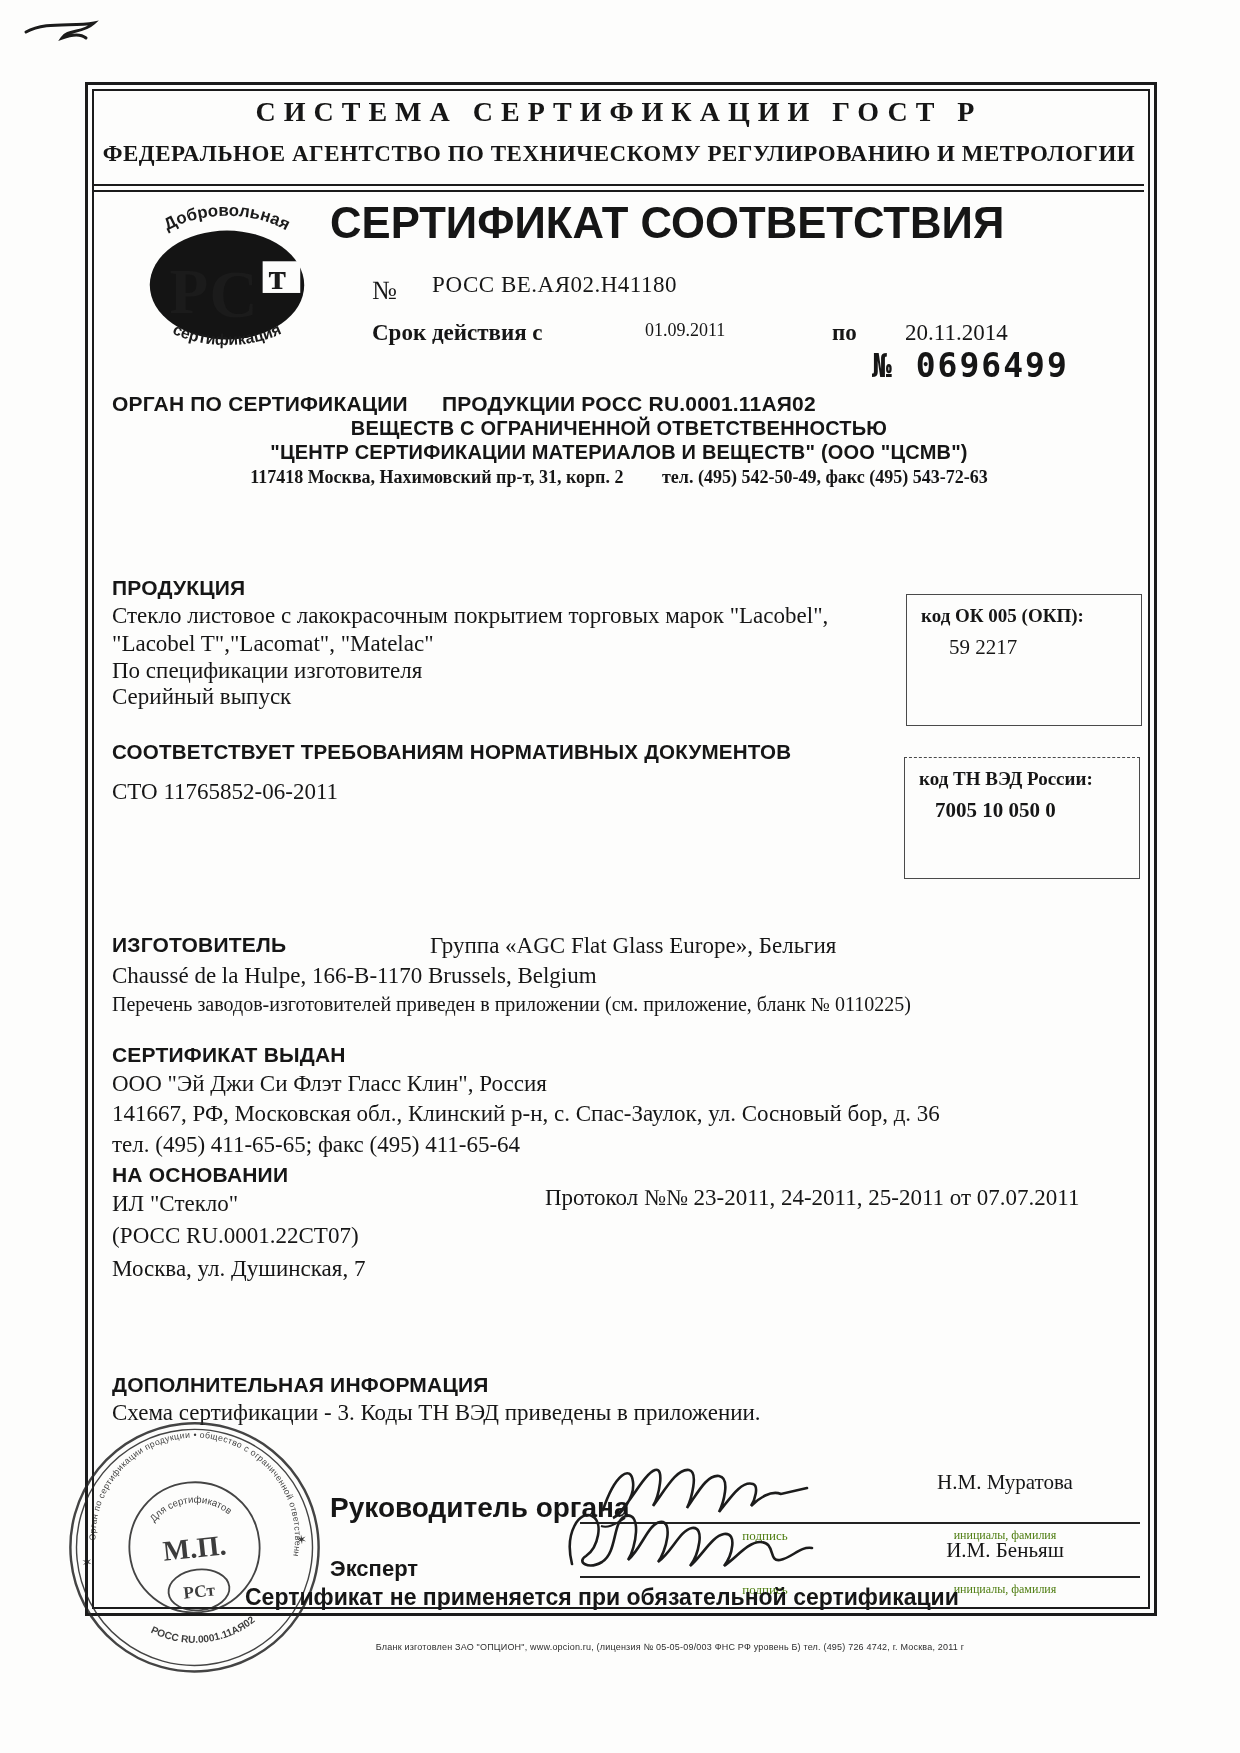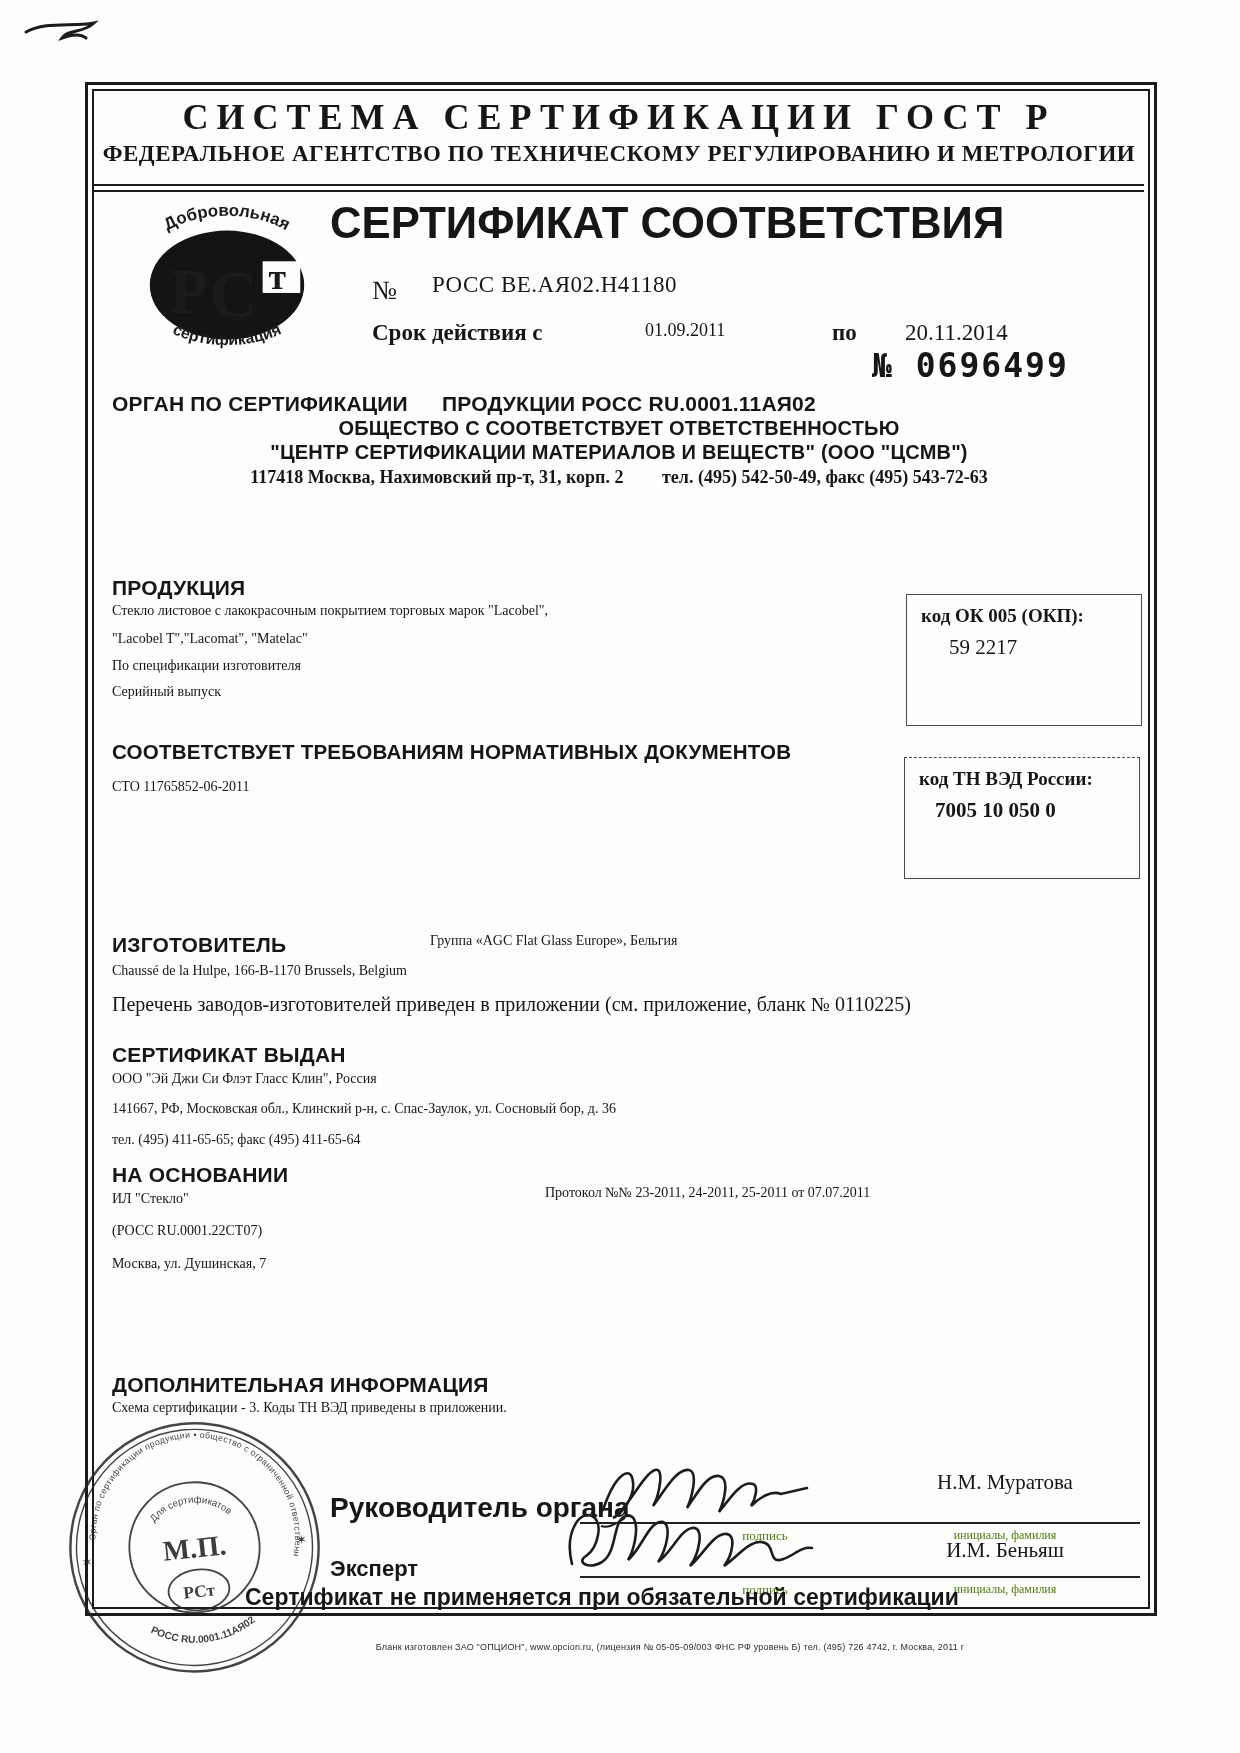--- a/index.html
+++ b/index.html
@@ -4,27 +4,27 @@
 <style>
   html,body{margin:0;padding:0;background:#ffffff;}
   .page{position:relative;width:1240px;height:1753px;background:#fdfdfc;overflow:hidden;
         color:#161616;font-family:"Liberation Serif",serif;}
   .abs{position:absolute;}
   .serif{font-family:"Liberation Serif",serif;}
   .sans{font-family:"Liberation Sans",sans-serif;}
   .b{font-weight:bold;}
   .frame-outer{border:3px solid #1b1b1b;}
   .frame-inner{position:absolute;left:4px;top:4px;right:4px;bottom:4px;border:2px solid #1b1b1b;}
-  .hdr1{font-size:36px;letter-spacing:8px;text-align:center;}
+  .hdr1{font-size:28px;letter-spacing:8px;text-align:center;}
   .hdr2{font-size:23px;letter-spacing:0.5px;text-align:center;}
   .divider{border-top:2px solid #1b1b1b;border-bottom:2px solid #1b1b1b;height:4px;}
   .title{font-size:45px;letter-spacing:0px;transform:scaleX(.97);transform-origin:left;white-space:nowrap;}
   .blank-no{font-family:"DejaVu Sans Mono",monospace;font-weight:bold;font-size:33px;letter-spacing:2px;}
   .h-sans{font-size:21px;letter-spacing:0.2px;white-space:nowrap;}
-  .line{font-size:14px;white-space:nowrap;}
+  .line{font-size:23px;white-space:nowrap;}
   .code-box{border:1px solid #4a4a4a;}
   .code-box .lbl{font-size:19px;font-weight:bold;}
   .code-box .val{font-size:21px;}
   .sig-line{border-bottom:2px solid #222;}
   .cap{font-size:13px;text-align:center;color:#4d7c0f;}
   .fine{font-size:9px;color:#2e2e2e;text-align:center;letter-spacing:0.2px;}
   svg text{fill:#1b1b1b;}
 </style>
 </head>
 <body>
@@ -72,21 +72,21 @@
     <div class="abs serif b" style="left:832px;top:320px;font-size:23px;">по</div>
     <div class="abs serif" style="left:905px;top:320px;font-size:23px;">20.11.2014</div>
   </div>
 
   <div class="abs blank-no" style="left:872px;top:346px;">№ 0696499</div>
 
   <div class="abs sans b h-sans" style="left:112px;top:392px;">
     <span>ОРГАН ПО СЕРТИФИКАЦИИ</span>
     <span style="margin-left:28px;">ПРОДУКЦИИ РОСС RU.0001.11АЯ02</span>
   </div>
-  <div class="abs sans b h-sans" style="left:95px;top:417px;width:1048px;text-align:center;font-size:20px;">ОБЩЕСТВО С СООТВЕТСТВУЕТ ОТВЕТСТВЕННОСТЬЮ</div>
+  <div class="abs sans b h-sans" style="left:95px;top:417px;width:1048px;text-align:center;font-size:20px;">ВЕЩЕСТВ С ОГРАНИЧЕННОЙ ОТВЕТСТВЕННОСТЬЮ</div>
   <div class="abs sans b h-sans" style="left:95px;top:441px;width:1048px;text-align:center;font-size:20px;">"ЦЕНТР СЕРТИФИКАЦИИ МАТЕРИАЛОВ И ВЕЩЕСТВ" (ООО "ЦСМВ")</div>
   <div class="abs serif b" style="left:95px;top:467px;width:1048px;text-align:center;font-size:18px;white-space:nowrap;">
     <span>117418 Москва, Нахимовский пр-т, 31, корп. 2</span>
     <span style="margin-left:34px;">тел. (495) 542-50-49, факс (495) 543-72-63</span>
   </div>
 
   <div class="abs sans b h-sans" style="left:112px;top:576px;">ПРОДУКЦИЯ</div>
   <div class="abs serif line" style="left:112px;top:603px;">Стекло листовое с лакокрасочным покрытием торговых марок "Lacobel",</div>
   <div class="abs serif line" style="left:112px;top:631px;">"Lacobel T","Lacomat", "Matelac"</div>
   <div class="abs serif line" style="left:112px;top:658px;">По спецификации изготовителя</div>

